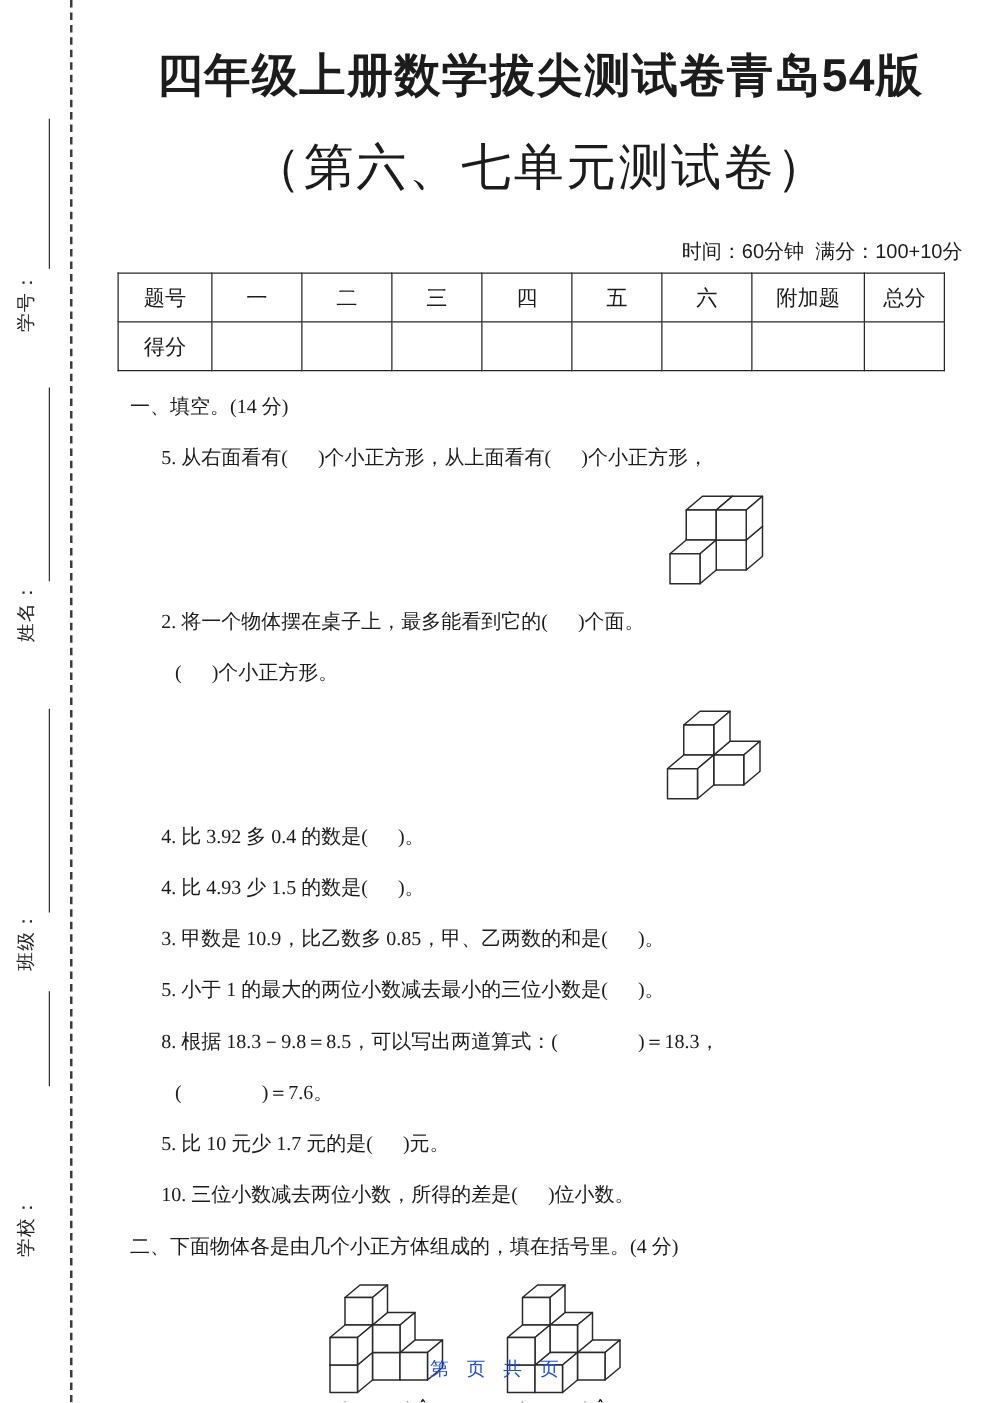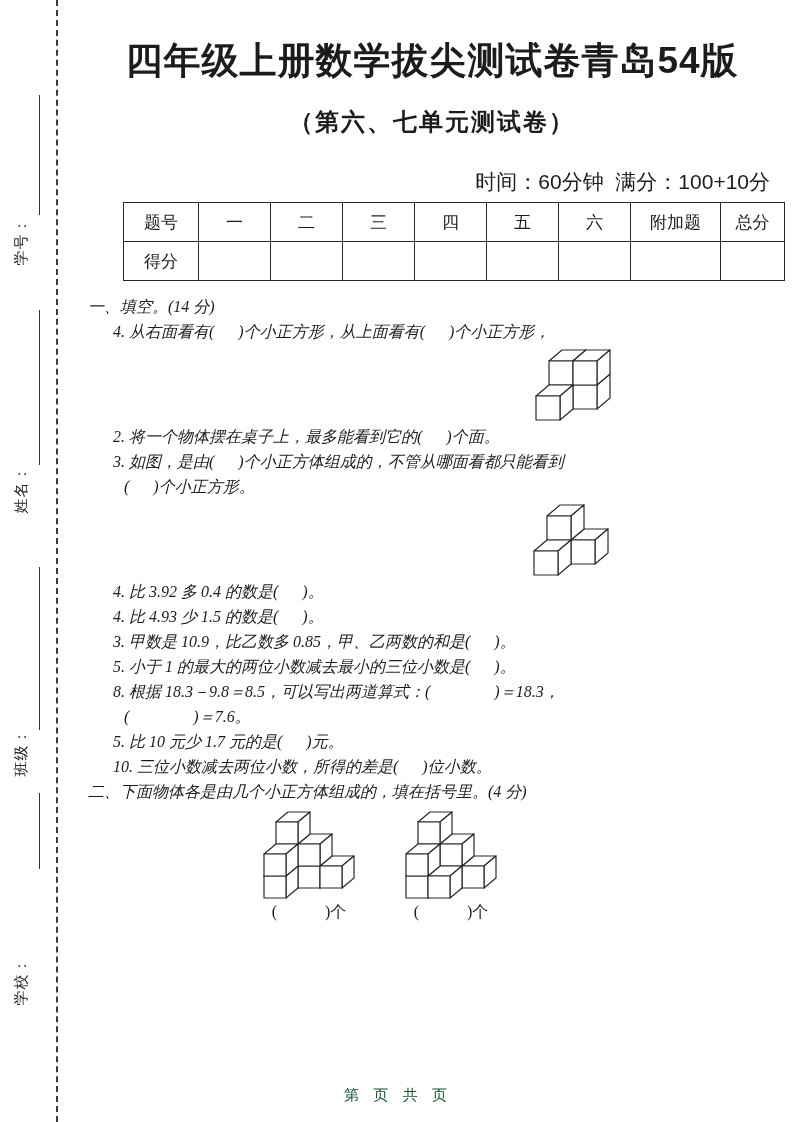--- a/index.html
+++ b/index.html
@@ -12,42 +12,42 @@
   #sl1{top:95px;height:120px;} #sl2{top:310px;height:155px;}
   #sl3{top:567px;height:163px;} #sl4{top:793px;height:76px;}
   .side-label{position:absolute;left:-29px;width:100px;text-align:center;
               transform:rotate(-90deg);font-family:"Liberation Sans",sans-serif;
               font-size:15px;letter-spacing:1px;color:#222;}
   #lb1{top:232px;} #lb2{top:480px;} #lb3{top:743px;} #lb4{top:972px;}
 
   .content{position:absolute;left:88px;top:36px;width:688px;}
   .title{font-family:"Liberation Sans",sans-serif;font-weight:bold;font-size:37px;
          text-align:center;letter-spacing:1px;white-space:nowrap;}
-  .subtitle{font-family:"Liberation Sans",sans-serif;font-weight:bold;font-size:24px;
+  .subtitle{font-family:"Liberation Sans",sans-serif;font-weight:normal;font-size:40px;
             text-align:center;letter-spacing:2px;margin-top:20px;}
-  .meta{font-family:"Liberation Sans",sans-serif;font-size:21px;text-align:right;
+  .meta{font-family:"Liberation Sans",sans-serif;font-size:16px;text-align:right;
         margin-top:30px;padding-right:6px;white-space:pre;}
 
-  table.score{border-collapse:collapse;margin:6px 0 0 35px;width:661px;
+  table.score{border-collapse:collapse;margin:6px 0 0 6px;width:661px;
               font-family:"Liberation Sans",sans-serif;font-size:17px;table-layout:fixed;padding-left:16px;}
   table.score td{border:1.6px solid #262626;text-align:center;height:38px;padding:0;}
 
   .body{margin-top:13px;font-size:16px;}
-  p.q{margin:0;line-height:25px;white-space:pre-wrap;font-style:italic;}
+  p.q{margin:16px;line-height:25px;white-space:pre-wrap;}
   p.ind1{padding-left:25px;} p.ind2{padding-left:48px;} p.ind3{padding-left:36px;}
   .fig-row{margin:4px 0 2px 0;}
   .fig-q1{margin-left:282px;} .fig-q3{margin-left:278px;}
   .figs2{display:flex;gap:48px;margin:6px 0 0 174px;}
   .figcol{text-align:center;}
   .count-label{white-space:pre;font-size:16px;line-height:24px;}
   svg.cubes{display:block;margin:0 auto;}
 
   .footer{position:absolute;left:0;right:0;top:1086px;text-align:center;
           font-family:"Liberation Sans",sans-serif;font-size:15px;
-          letter-spacing:2px;white-space:pre;color:#14532d;}
+          letter-spacing:2px;white-space:pre;color:#1d4ed8;}
 </style>
 </head>
 <body>
 
 <div class="page">
 
   <div class="dashed-rule"></div>
   <div class="sideline" id="sl1"></div>
   <div class="sideline" id="sl2"></div>
   <div class="sideline" id="sl3"></div>
@@ -95,42 +95,41 @@
         <td></td>
         <td></td>
         <td></td>
         <td></td>
       </tr>
     </tbody>
       </table>
 
     <div class="body">
       <p class="q">一、填空。(14 分)</p>
-      <p class="q ind1">4. 从右面看有(      )个小正方形，从上面看有(      )个小正方形，</p>
+      <p class="q ind1">5. 从右面看有(      )个小正方形，从上面看有(      )个小正方形，</p>
       <div class="fig-row fig-q1">
         <svg class="cubes" viewBox="0 0 78 74" width="78" height="74">
             <polygon points="15,37 28,26 52,26 39,37" fill="#fff" stroke="#2b2b2b" stroke-width="1.2" stroke-linejoin="round"></polygon>
             <polygon points="39,37 52,26 52,50 39,61" fill="#fff" stroke="#2b2b2b" stroke-width="1.2" stroke-linejoin="round"></polygon>
             <polygon points="15,37 39,37 39,61 15,61" fill="#fff" stroke="#2b2b2b" stroke-width="1.2" stroke-linejoin="round"></polygon>
             <polygon points="39,37 52,26 76,26 63,37" fill="#fff" stroke="#2b2b2b" stroke-width="1.2" stroke-linejoin="round"></polygon>
             <polygon points="63,37 76,26 76,50 63,61" fill="#fff" stroke="#2b2b2b" stroke-width="1.2" stroke-linejoin="round"></polygon>
             <polygon points="39,37 63,37 63,61 39,61" fill="#fff" stroke="#2b2b2b" stroke-width="1.2" stroke-linejoin="round"></polygon>
             <polygon points="15,13 28,2 52,2 39,13" fill="#fff" stroke="#2b2b2b" stroke-width="1.2" stroke-linejoin="round"></polygon>
             <polygon points="39,13 52,2 52,26 39,37" fill="#fff" stroke="#2b2b2b" stroke-width="1.2" stroke-linejoin="round"></polygon>
             <polygon points="15,13 39,13 39,37 15,37" fill="#fff" stroke="#2b2b2b" stroke-width="1.2" stroke-linejoin="round"></polygon>
             <polygon points="39,13 52,2 76,2 63,13" fill="#fff" stroke="#2b2b2b" stroke-width="1.2" stroke-linejoin="round"></polygon>
             <polygon points="63,13 76,2 76,26 63,37" fill="#fff" stroke="#2b2b2b" stroke-width="1.2" stroke-linejoin="round"></polygon>
             <polygon points="39,13 63,13 63,37 39,37" fill="#fff" stroke="#2b2b2b" stroke-width="1.2" stroke-linejoin="round"></polygon>
             <polygon points="2,48 15,37 39,37 26,48" fill="#fff" stroke="#2b2b2b" stroke-width="1.2" stroke-linejoin="round"></polygon>
             <polygon points="26,48 39,37 39,61 26,72" fill="#fff" stroke="#2b2b2b" stroke-width="1.2" stroke-linejoin="round"></polygon>
             <polygon points="2,48 26,48 26,72 2,72" fill="#fff" stroke="#2b2b2b" stroke-width="1.2" stroke-linejoin="round"></polygon>
           </svg>
       </div>
       <p class="q ind1">2. 将一个物体摆在桌子上，最多能看到它的(      )个面。</p>
-      <p class="q ind1">3. 如图，是由(      )个小正方体组成的，不管从哪面看都只能看到</p>
       <p class="q ind3">(      )个小正方形。</p>
       <div class="fig-row fig-q3">
         <svg class="cubes" viewBox="0 0 78 74" width="78" height="74">
             <polygon points="15,37 28,26 52,26 39,37" fill="#fff" stroke="#2b2b2b" stroke-width="1.2" stroke-linejoin="round"></polygon>
             <polygon points="39,37 52,26 52,50 39,61" fill="#fff" stroke="#2b2b2b" stroke-width="1.2" stroke-linejoin="round"></polygon>
             <polygon points="15,37 39,37 39,61 15,61" fill="#fff" stroke="#2b2b2b" stroke-width="1.2" stroke-linejoin="round"></polygon>
             <polygon points="39,37 52,26 76,26 63,37" fill="#fff" stroke="#2b2b2b" stroke-width="1.2" stroke-linejoin="round"></polygon>
             <polygon points="63,37 76,26 76,50 63,61" fill="#fff" stroke="#2b2b2b" stroke-width="1.2" stroke-linejoin="round"></polygon>
             <polygon points="39,37 63,37 63,61 39,61" fill="#fff" stroke="#2b2b2b" stroke-width="1.2" stroke-linejoin="round"></polygon>
             <polygon points="15,13 28,2 52,2 39,13" fill="#fff" stroke="#2b2b2b" stroke-width="1.2" stroke-linejoin="round"></polygon>

